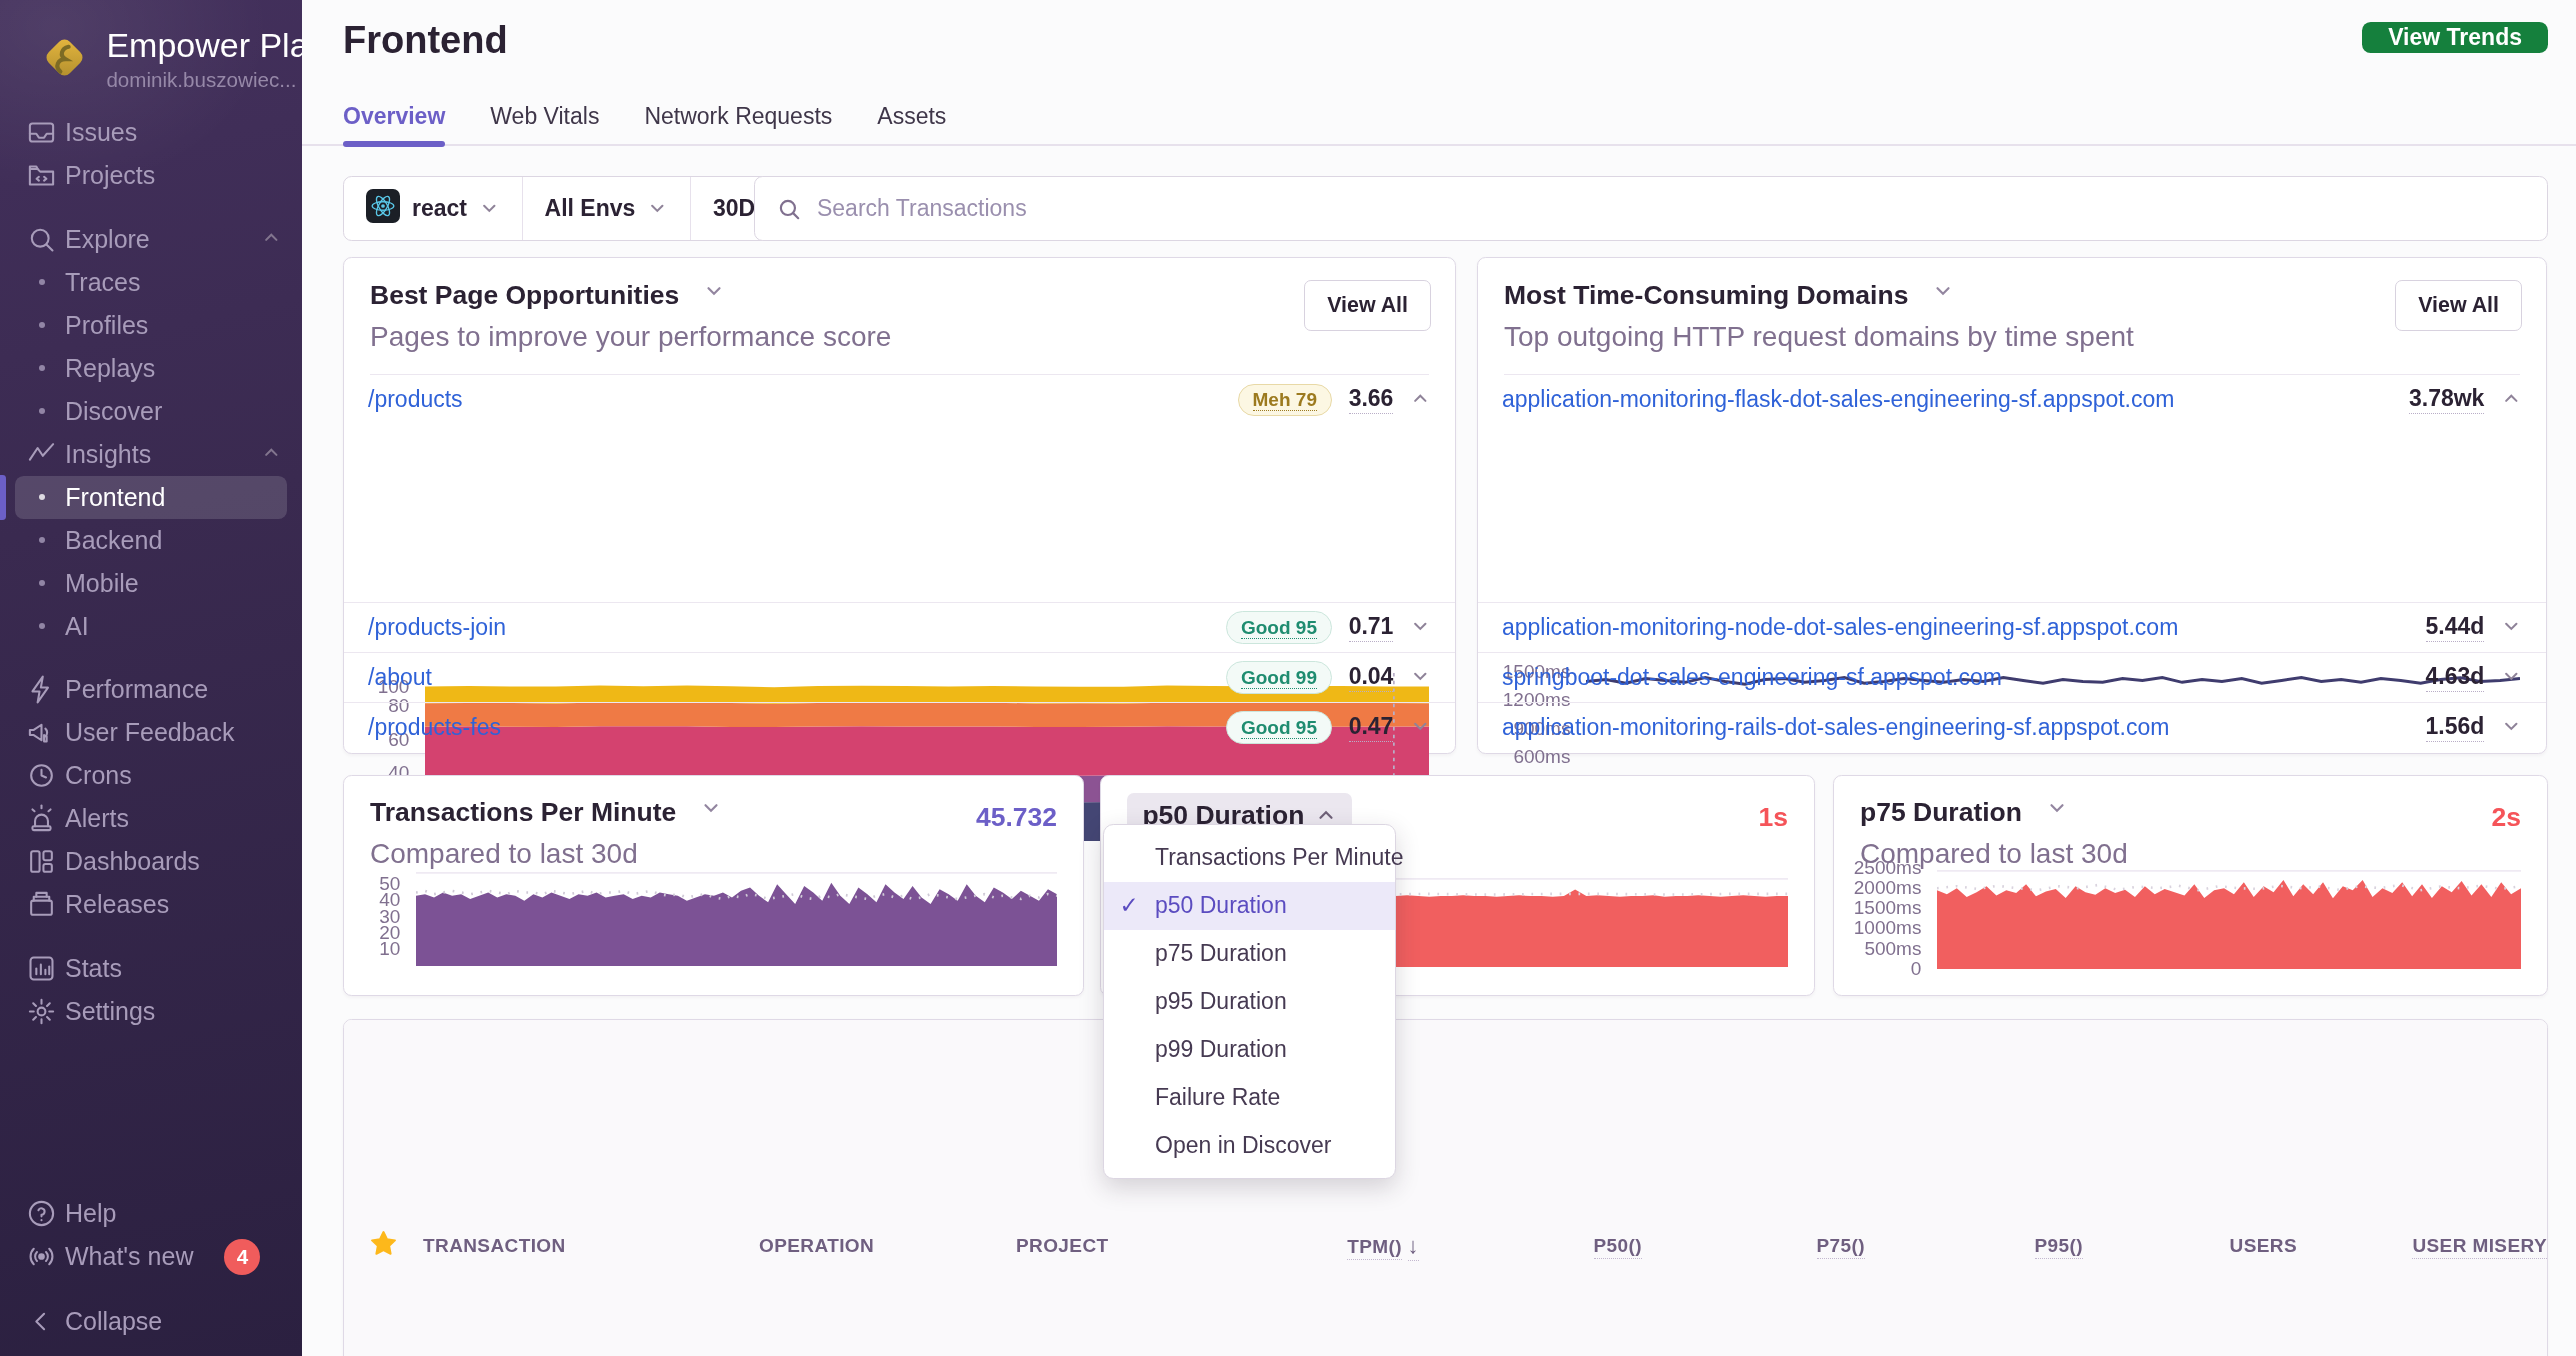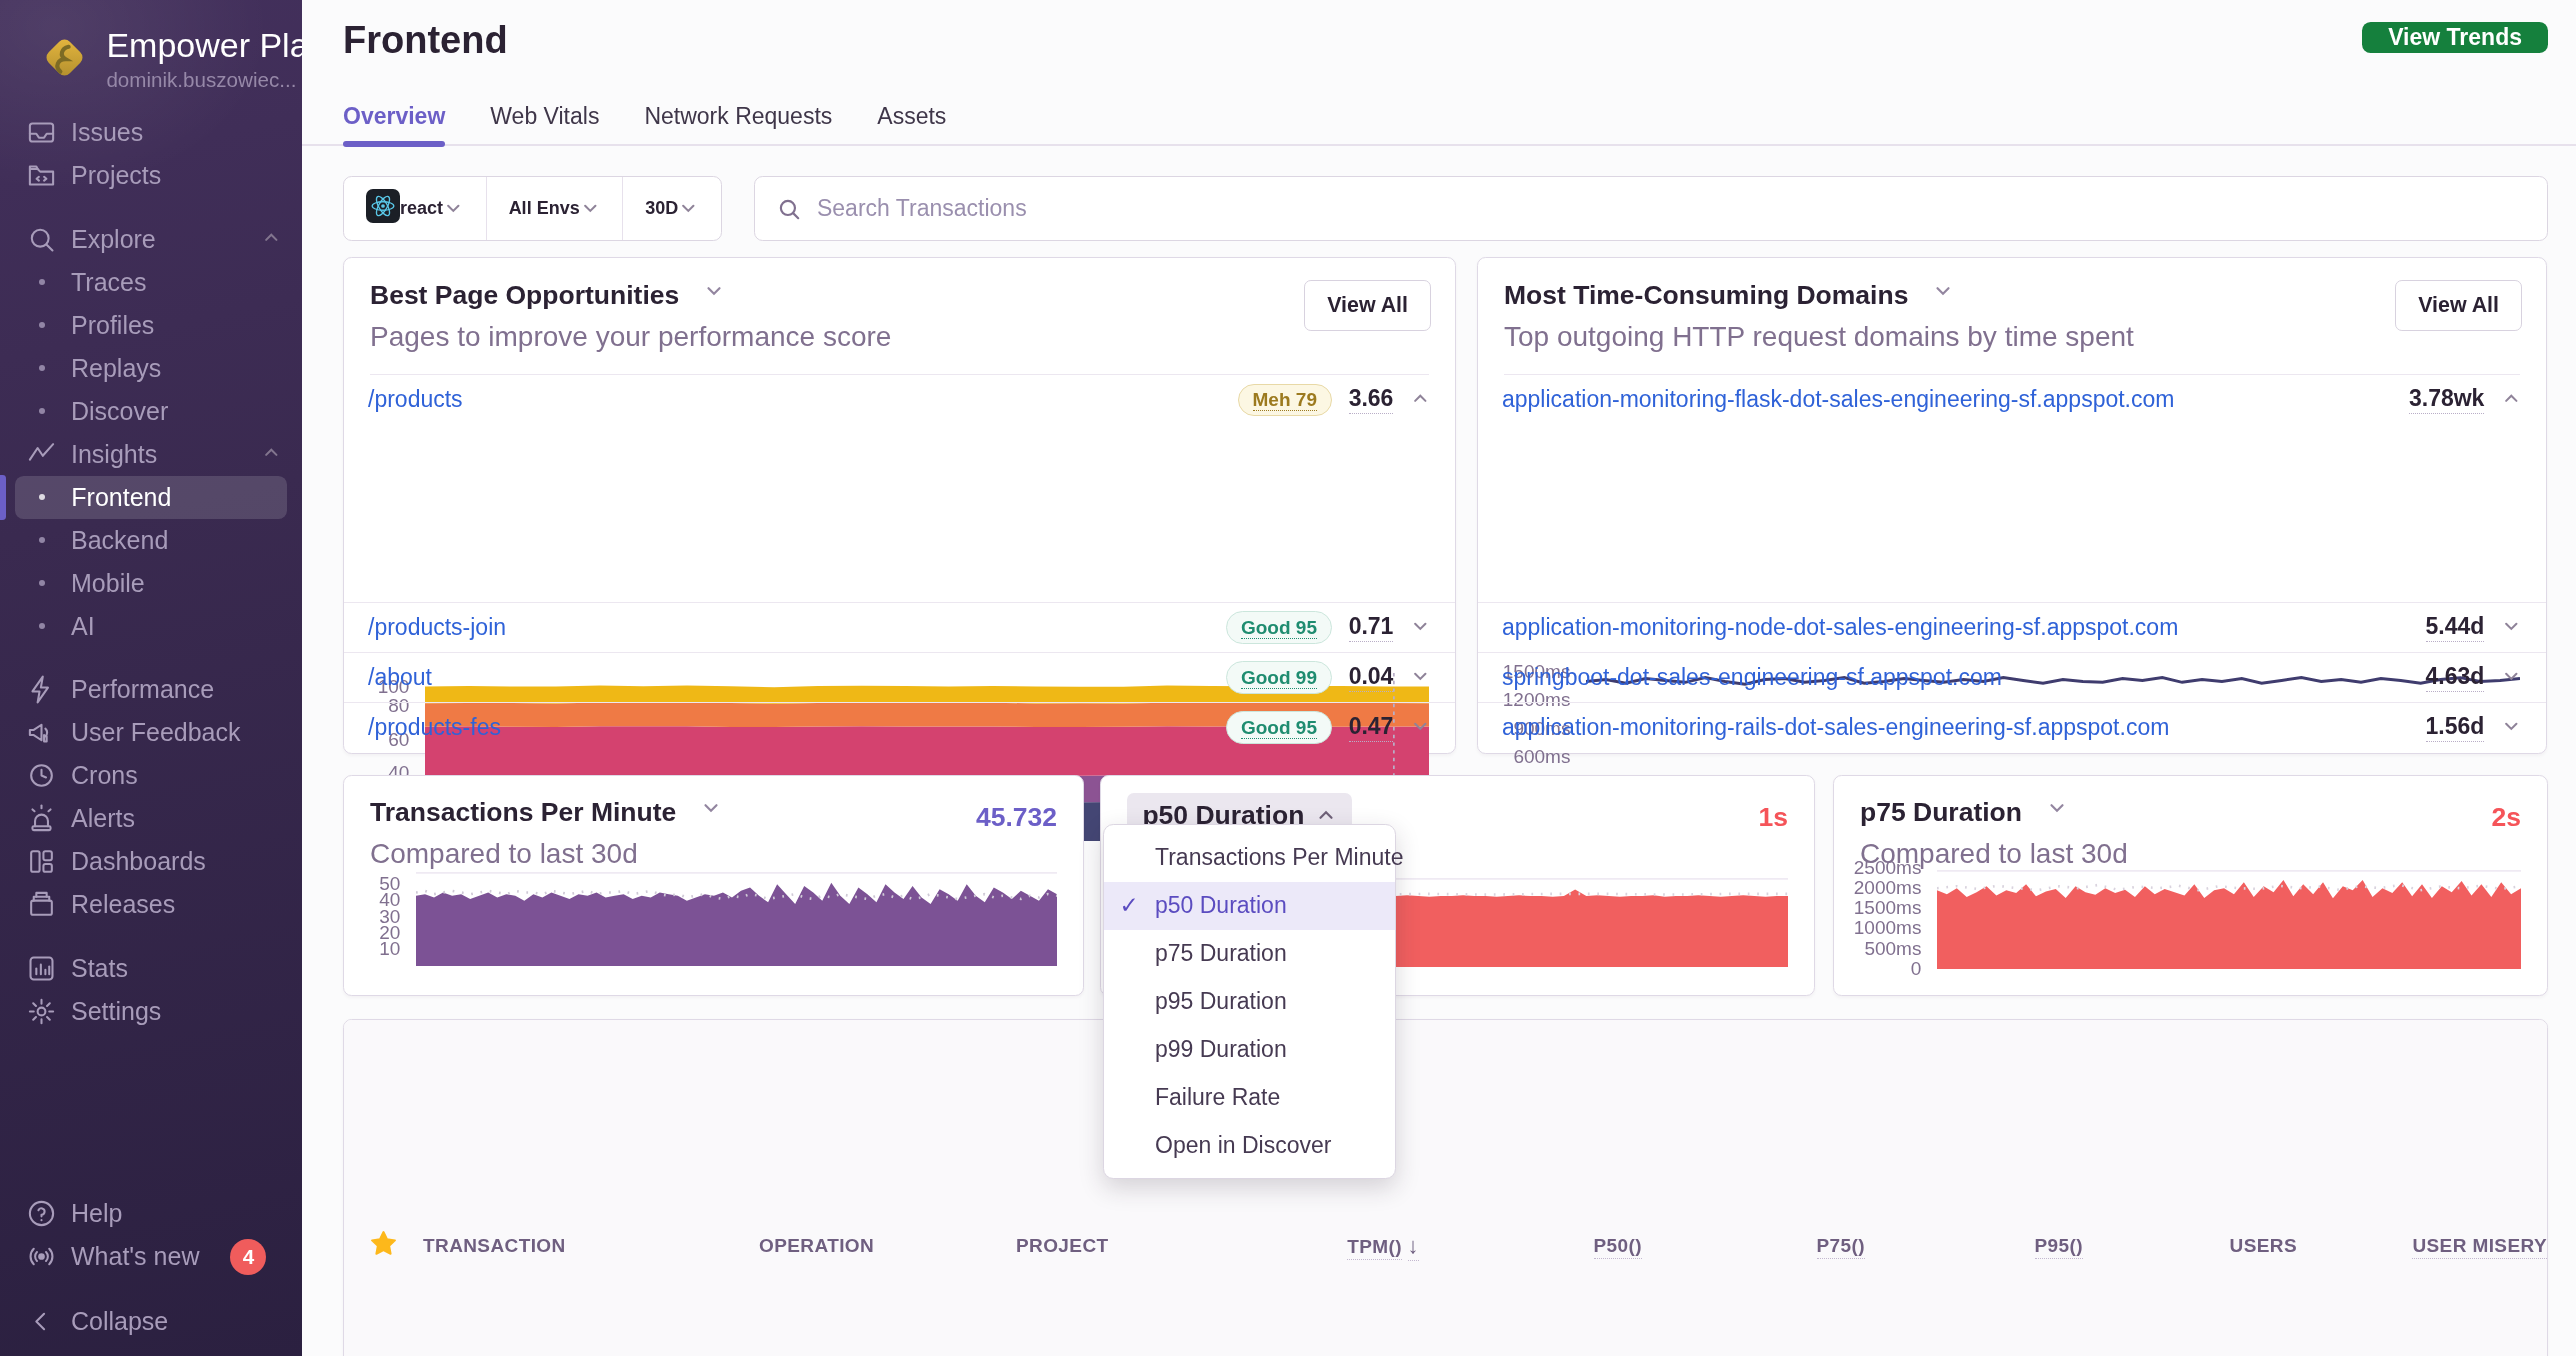--- a/index.html
+++ b/index.html
@@ -10,21 +10,21 @@
   .sidebar { position:absolute; left:0; top:0; width:302px; height:1357px;
     background:radial-gradient(360px 274px at 18% 2%, rgba(255,255,255,.07), rgba(255,255,255,0) 60%),
                linear-gradient(168deg,#43305c 0%,#3a2a50 38%,#2b2040 100%);
     color:#a89cba; overflow:hidden; }
   .org { display:flex; align-items:center; gap:15.4px; padding:26px 22px 8.6px 38px; cursor:pointer; }
   .org-name { color:#fff; font-size:34px; font-weight:400; display:flex; gap:10.3px; white-space:nowrap; }
   .org-email { color:#9688a8; font-size:20.6px; margin-top:3.4px; }
   .nav { margin-top:10.3px; }
   .nav-item { height:43px; display:flex; align-items:center; padding:0 20.6px 0 22px; font-size:25px; cursor:pointer; position:relative; }
   .nav-item .ic { width:39px; min-width:39px; display:flex; align-items:center; justify-content:center; }
-  .nav-item .lbl { margin-left:10px; white-space:nowrap; }
+  .nav-item .lbl { margin-left:4px; white-space:nowrap; }
   .nav-item .chev { margin-left:auto; opacity:.85; }
   .nav-item.gap { margin-top:20.6px; }
   .nav-item.sub .dot { width:6px; height:6px; border-radius:50%; background:#a89cba; opacity:.8; }
   .nav-item.active { margin:0 15.4px; padding:0 5.1px 0 6.9px; background:rgba(255,255,255,.14); border-radius:8.6px; color:#fff; }
   .nav-item.active .dot { background:#fff; }
   .accent-bar { position:absolute; left:0; width:6px; height:45px; background:#6c5fc7; border-radius:0 3.4px 3.4px 0; }
   .side-bottom { position:absolute; bottom:13.7px; left:0; right:0; }
   .badge-count { margin-left:31px; width:36px; height:36px; border-radius:50%; background:#f05c5c; color:#fff;
     font-size:20.6px; font-weight:700; display:flex; align-items:center; justify-content:center; }
   .side-bottom .spacer { height:22px; }
@@ -35,21 +35,21 @@
     font-size:23px; font-weight:700; padding:2px 26px; font-family:inherit; cursor:pointer; }
   .tabline { position:absolute; left:302px; right:0; top:144px; height:1.7px; background:#e7e1ec; }
   .tabs { position:absolute; left:343px; top:103px; display:flex; gap:45px; }
   .tab { font-size:23px; color:#3f3649; padding-bottom:15.4px; cursor:pointer; position:relative; white-space:nowrap; }
   .tab.active { color:#6c5fc7; font-weight:600; }
   .tab.active:after { content:""; position:absolute; left:0; right:0; bottom:-1.7px; height:6px; border-radius:3.4px; background:#6c5fc7; }
 
   
   .seg { position:absolute; left:343px; top:176px; height:65px; display:flex; align-items:stretch;
     background:#fff; border:0.9px solid #dcd6e2; border-radius:8.6px; }
-  .seg-item { display:flex; align-items:center; gap:0; padding:0 22px; font-size:18px; font-weight:600; color:#2b2233; cursor:pointer; }
+  .seg-item { display:flex; align-items:center; gap:12px; padding:0 22px; font-size:23px; font-weight:600; color:#2b2233; cursor:pointer; }
   .seg-item + .seg-item { border-left:0.9px solid #e7e1ec; }
   .search { position:absolute; left:754px; top:176px; right:28px; height:65px; background:#fff; border:0.9px solid #dcd6e2;
     border-radius:8.6px; display:flex; align-items:center; padding:0 20.6px; gap:15.4px; }
   .search input { border:none; outline:none; flex:1; font-size:23px; font-family:inherit; color:#2b2233; background:transparent; }
   .search input::placeholder { color:#9a8fae; }
 
   
   .card { position:absolute; background:#fff; border:0.9px solid #dfd9e6; border-radius:8.6px; box-shadow:0 1.7px 3.4px rgba(43,34,51,.04); }
   .card-hd { padding:22px 26px 0 26px; position:relative; }
   .card-title { font-size:26.5px; font-weight:700; color:#2b2233; display:inline-flex; align-items:flex-start; gap:24px; cursor:pointer; }

